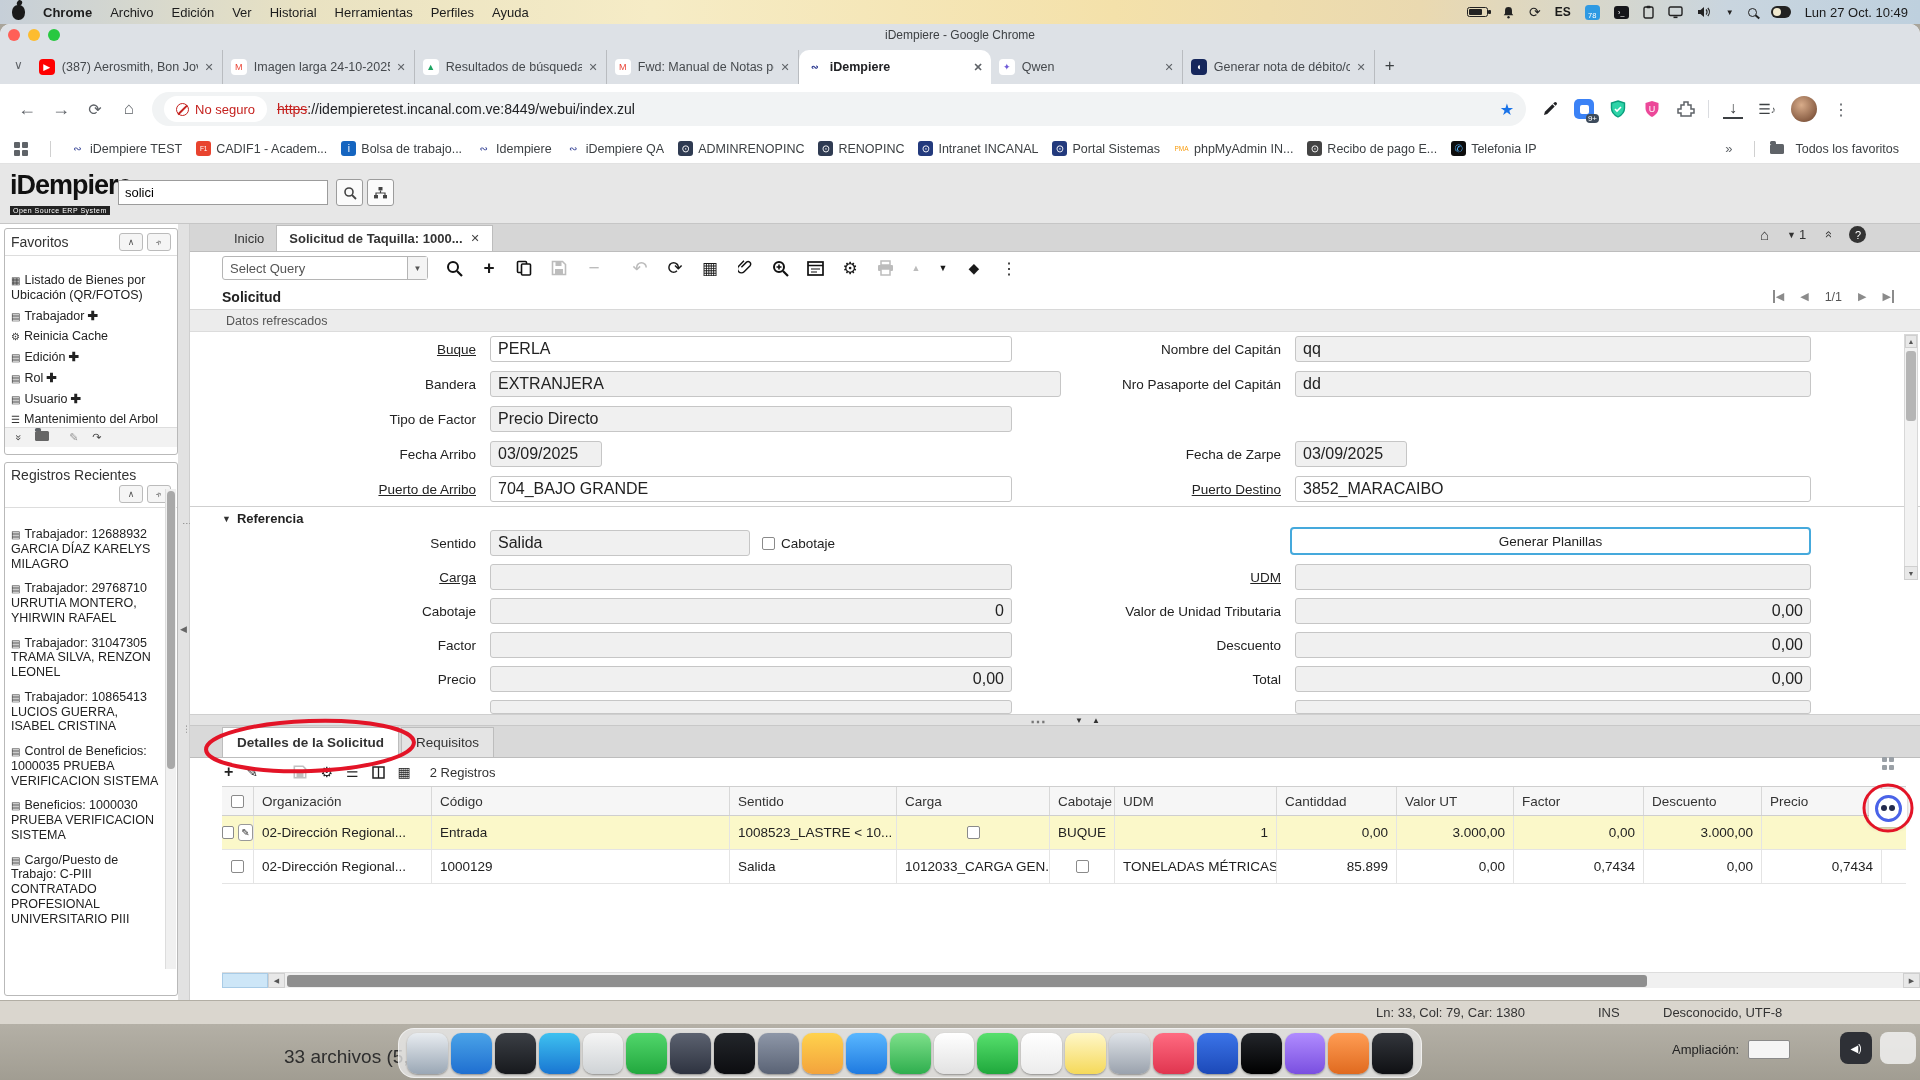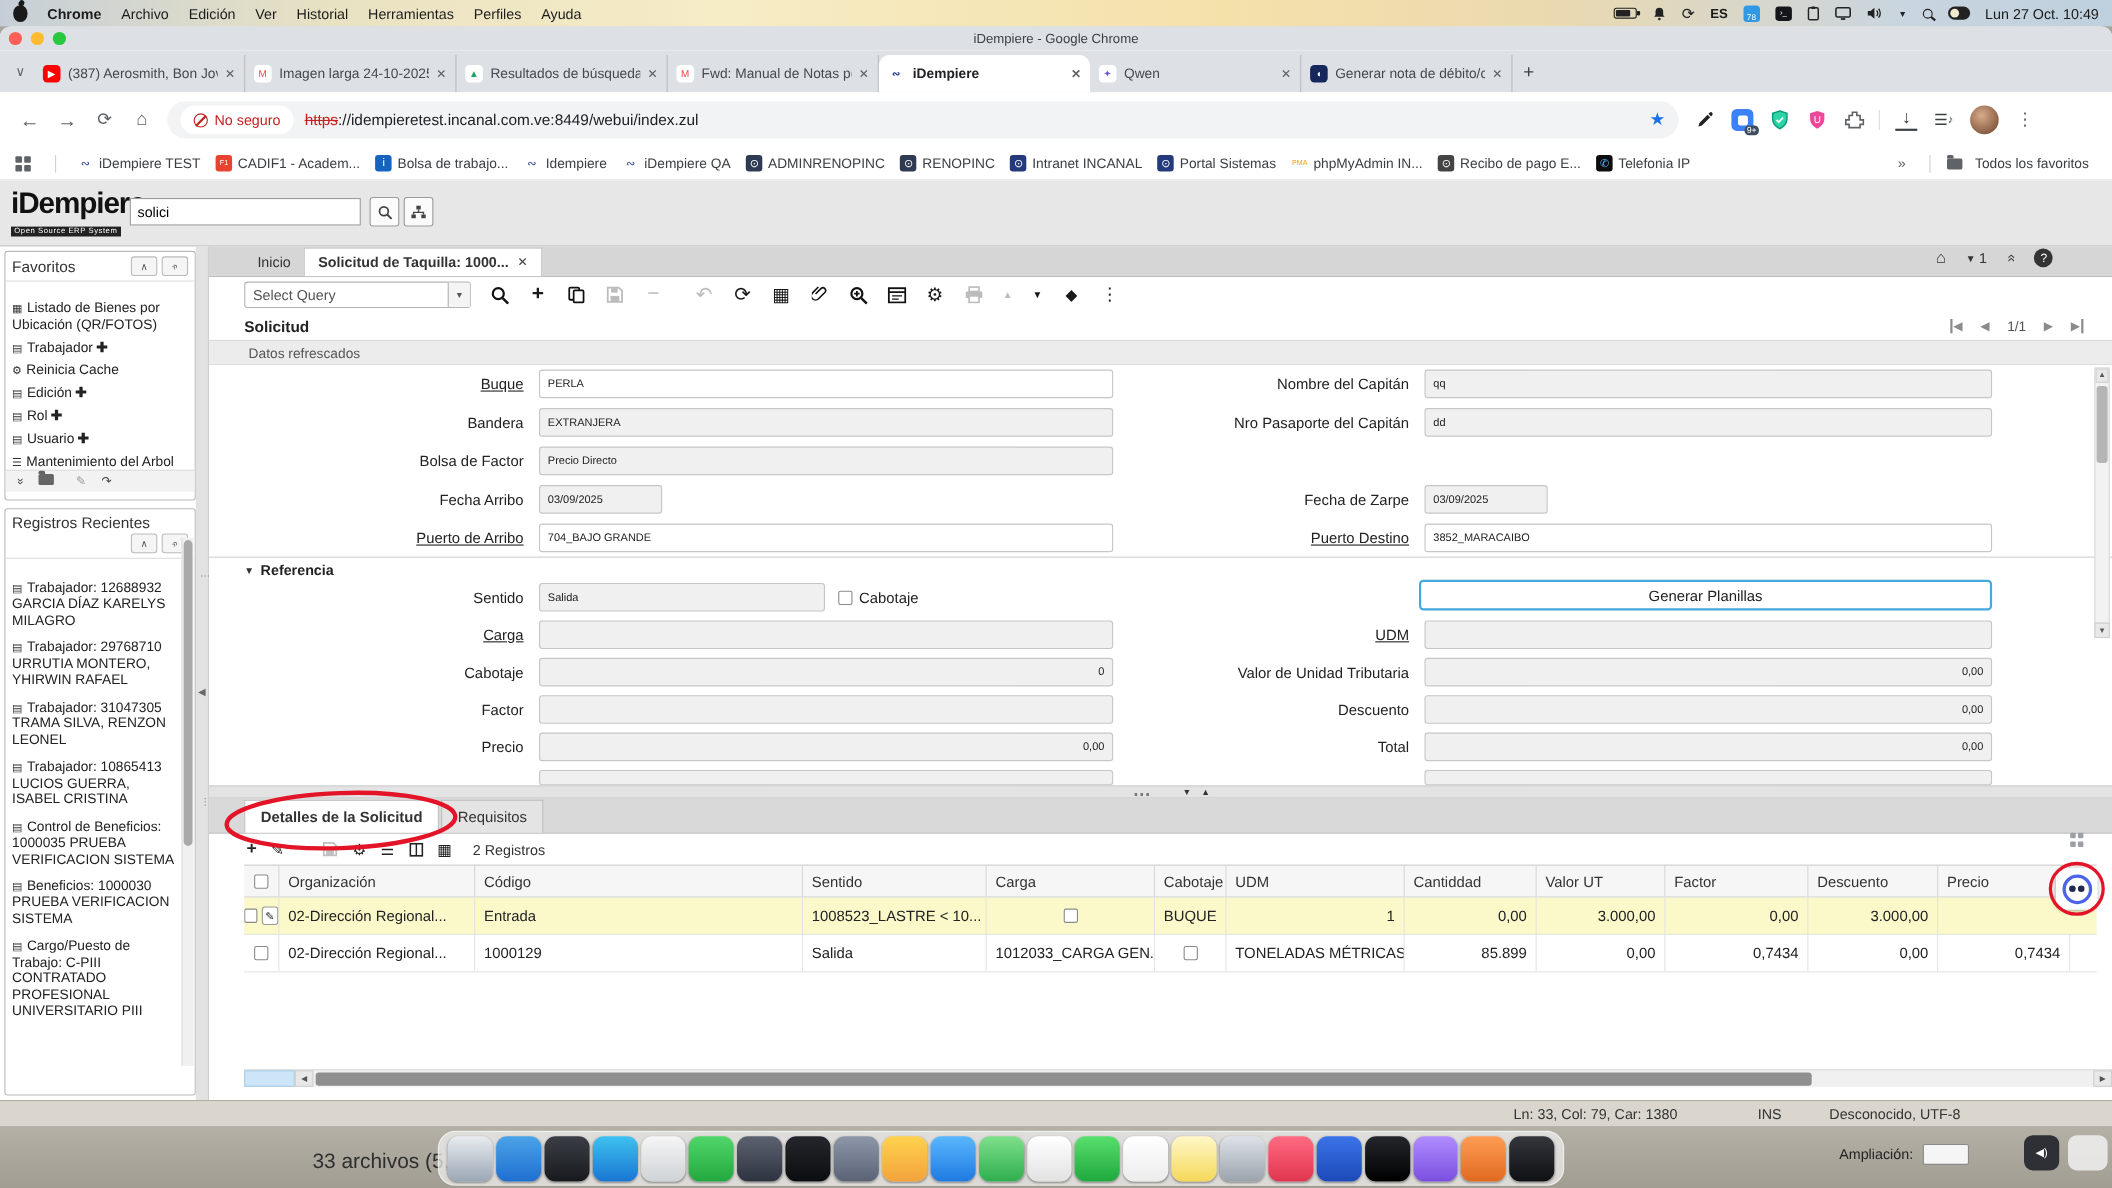--- a/index.html
+++ b/index.html
@@ -97,21 +97,21 @@
 #sectionrow{left:190px;top:284px;width:1730px;height:26px;background:#fff;border-bottom:1px solid #d8d8d8;display:flex;align-items:center;padding-left:32px}
 #sectitle{font-weight:bold;font-size:14px;color:#222}
 #pagenav{position:absolute;right:26px;display:flex;align-items:center;gap:16px;color:#8b8b8b;font-size:11px}
 #pagenav .num{font-size:12.5px;color:#555}
 .endbar{border-left:2px solid #8b8b8b;padding-left:1px}
 .endbar2{border-right:2px solid #8b8b8b;padding-right:1px}
 #datosrow{left:190px;top:310px;width:1730px;height:22px;background:#ececec;border-bottom:1px solid #dcdcdc;display:flex;align-items:center;padding-left:36px;font-size:12.5px;color:#555}
 #formbg{left:190px;top:332px;width:1730px;height:382px;background:#fff}
 .lbl{position:absolute;font-size:13.5px;color:#222;text-align:right;width:296px;height:26px;display:flex;align-items:center;justify-content:flex-end}
 .lbl.lnk span{text-decoration:underline}
-.fld{position:absolute;height:26px;border:1px solid #c6c6c6;border-radius:3px;background:#f0f0f0;font-size:10px;color:#222;display:flex;align-items:center;padding:0 7px;overflow:hidden}
+.fld{position:absolute;height:26px;border:1px solid #c6c6c6;border-radius:3px;background:#f0f0f0;font-size:16px;color:#222;display:flex;align-items:center;padding:0 7px;overflow:hidden}
 .fld.w{background:#fff}
 .fld.num{justify-content:flex-end}
 #refhead{left:190px;top:506px;width:1730px;height:24px;border-top:1px solid #cfcfcf;background:#fff;display:flex;align-items:center;padding-left:32px;gap:6px;font-size:13px;font-weight:bold;color:#222}
 #refhead .c{font-size:9px;color:#333}
 #genbtn{left:1290px;top:527px;width:521px;height:28px;background:#fff;border:2px solid #45a9dc;border-radius:4px;display:flex;align-items:center;justify-content:center;font-size:13.5px;color:#222}
 .cbx{width:13px;height:13px;border:1px solid #8a8a8a;background:#fff;border-radius:2px;display:inline-block}
 #splitbar{left:190px;top:714px;width:1730px;height:12px;background:#e3e3e3;border-top:1px solid #cfcfcf;border-bottom:1px solid #c8c8c8}
 #splitbar .dots{position:absolute;left:840px;top:-3px;color:#777;font-weight:bold;letter-spacing:2px}
 #splitbar .t{position:absolute;top:1px;font-size:8px;color:#333}
 
@@ -591,23 +591,23 @@
 
   <div id="formbg" class="ab"></div>
 
   <span class="lbl lnk" style="left:180px;top:336px">
       <span>Buque</span>
     </span>
   <span class="fld w" style="left:490px;top:336px;width:522px">PERLA</span>
   <span class="lbl" style="left:180px;top:371px">
       <span>Bandera</span>
     </span>
-  <span class="fld" style="left:490px;top:371px;width:522px">EXTRANJERA</span>
+  <span class="fld" style="left:490px;top:371px;width:571px">EXTRANJERA</span>
   <span class="lbl" style="left:180px;top:406px">
-      <span>Bolsa de Factor</span>
+      <span>Tipo de Factor</span>
     </span>
   <span class="fld" style="left:490px;top:406px;width:522px">Precio Directo</span>
   <span class="lbl" style="left:180px;top:441px">
       <span>Fecha Arribo</span>
     </span>
   <span class="fld" style="left:490px;top:441px;width:112px">03/09/2025</span>
   <span class="lbl lnk" style="left:180px;top:476px">
       <span>Puerto de Arribo</span>
     </span>
   <span class="fld w" style="left:490px;top:476px;width:522px">704_BAJO GRANDE</span>

